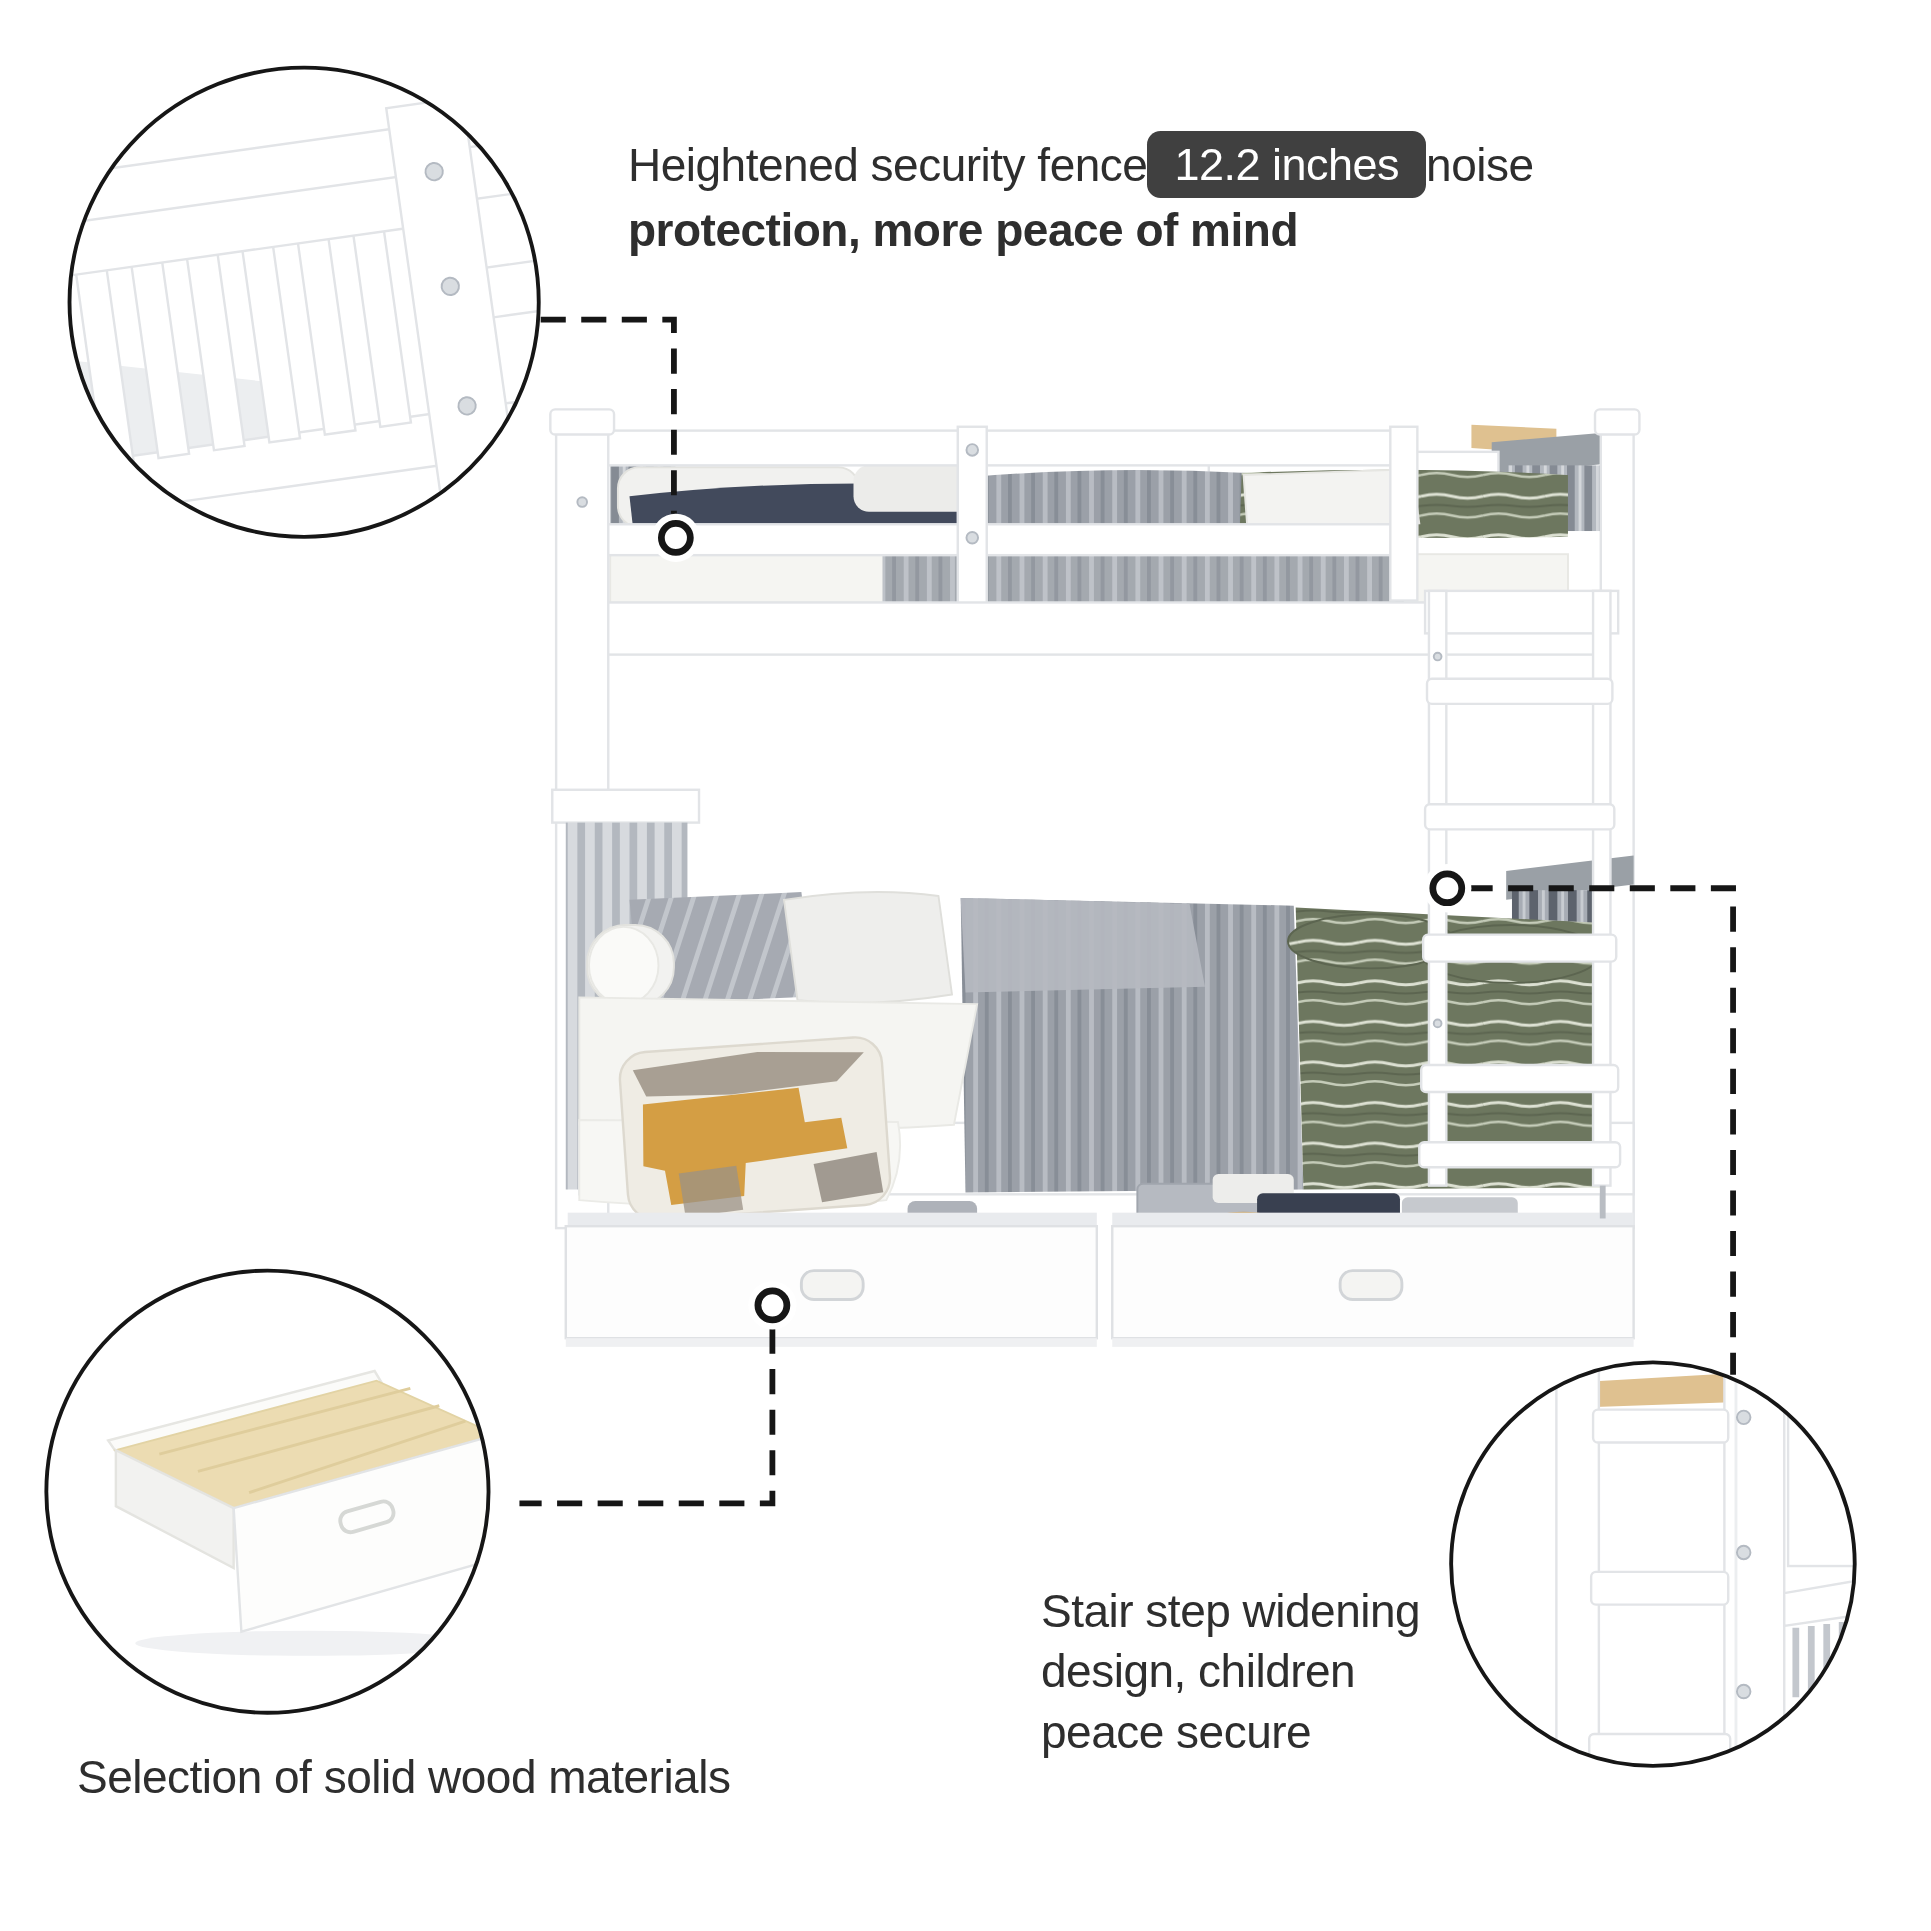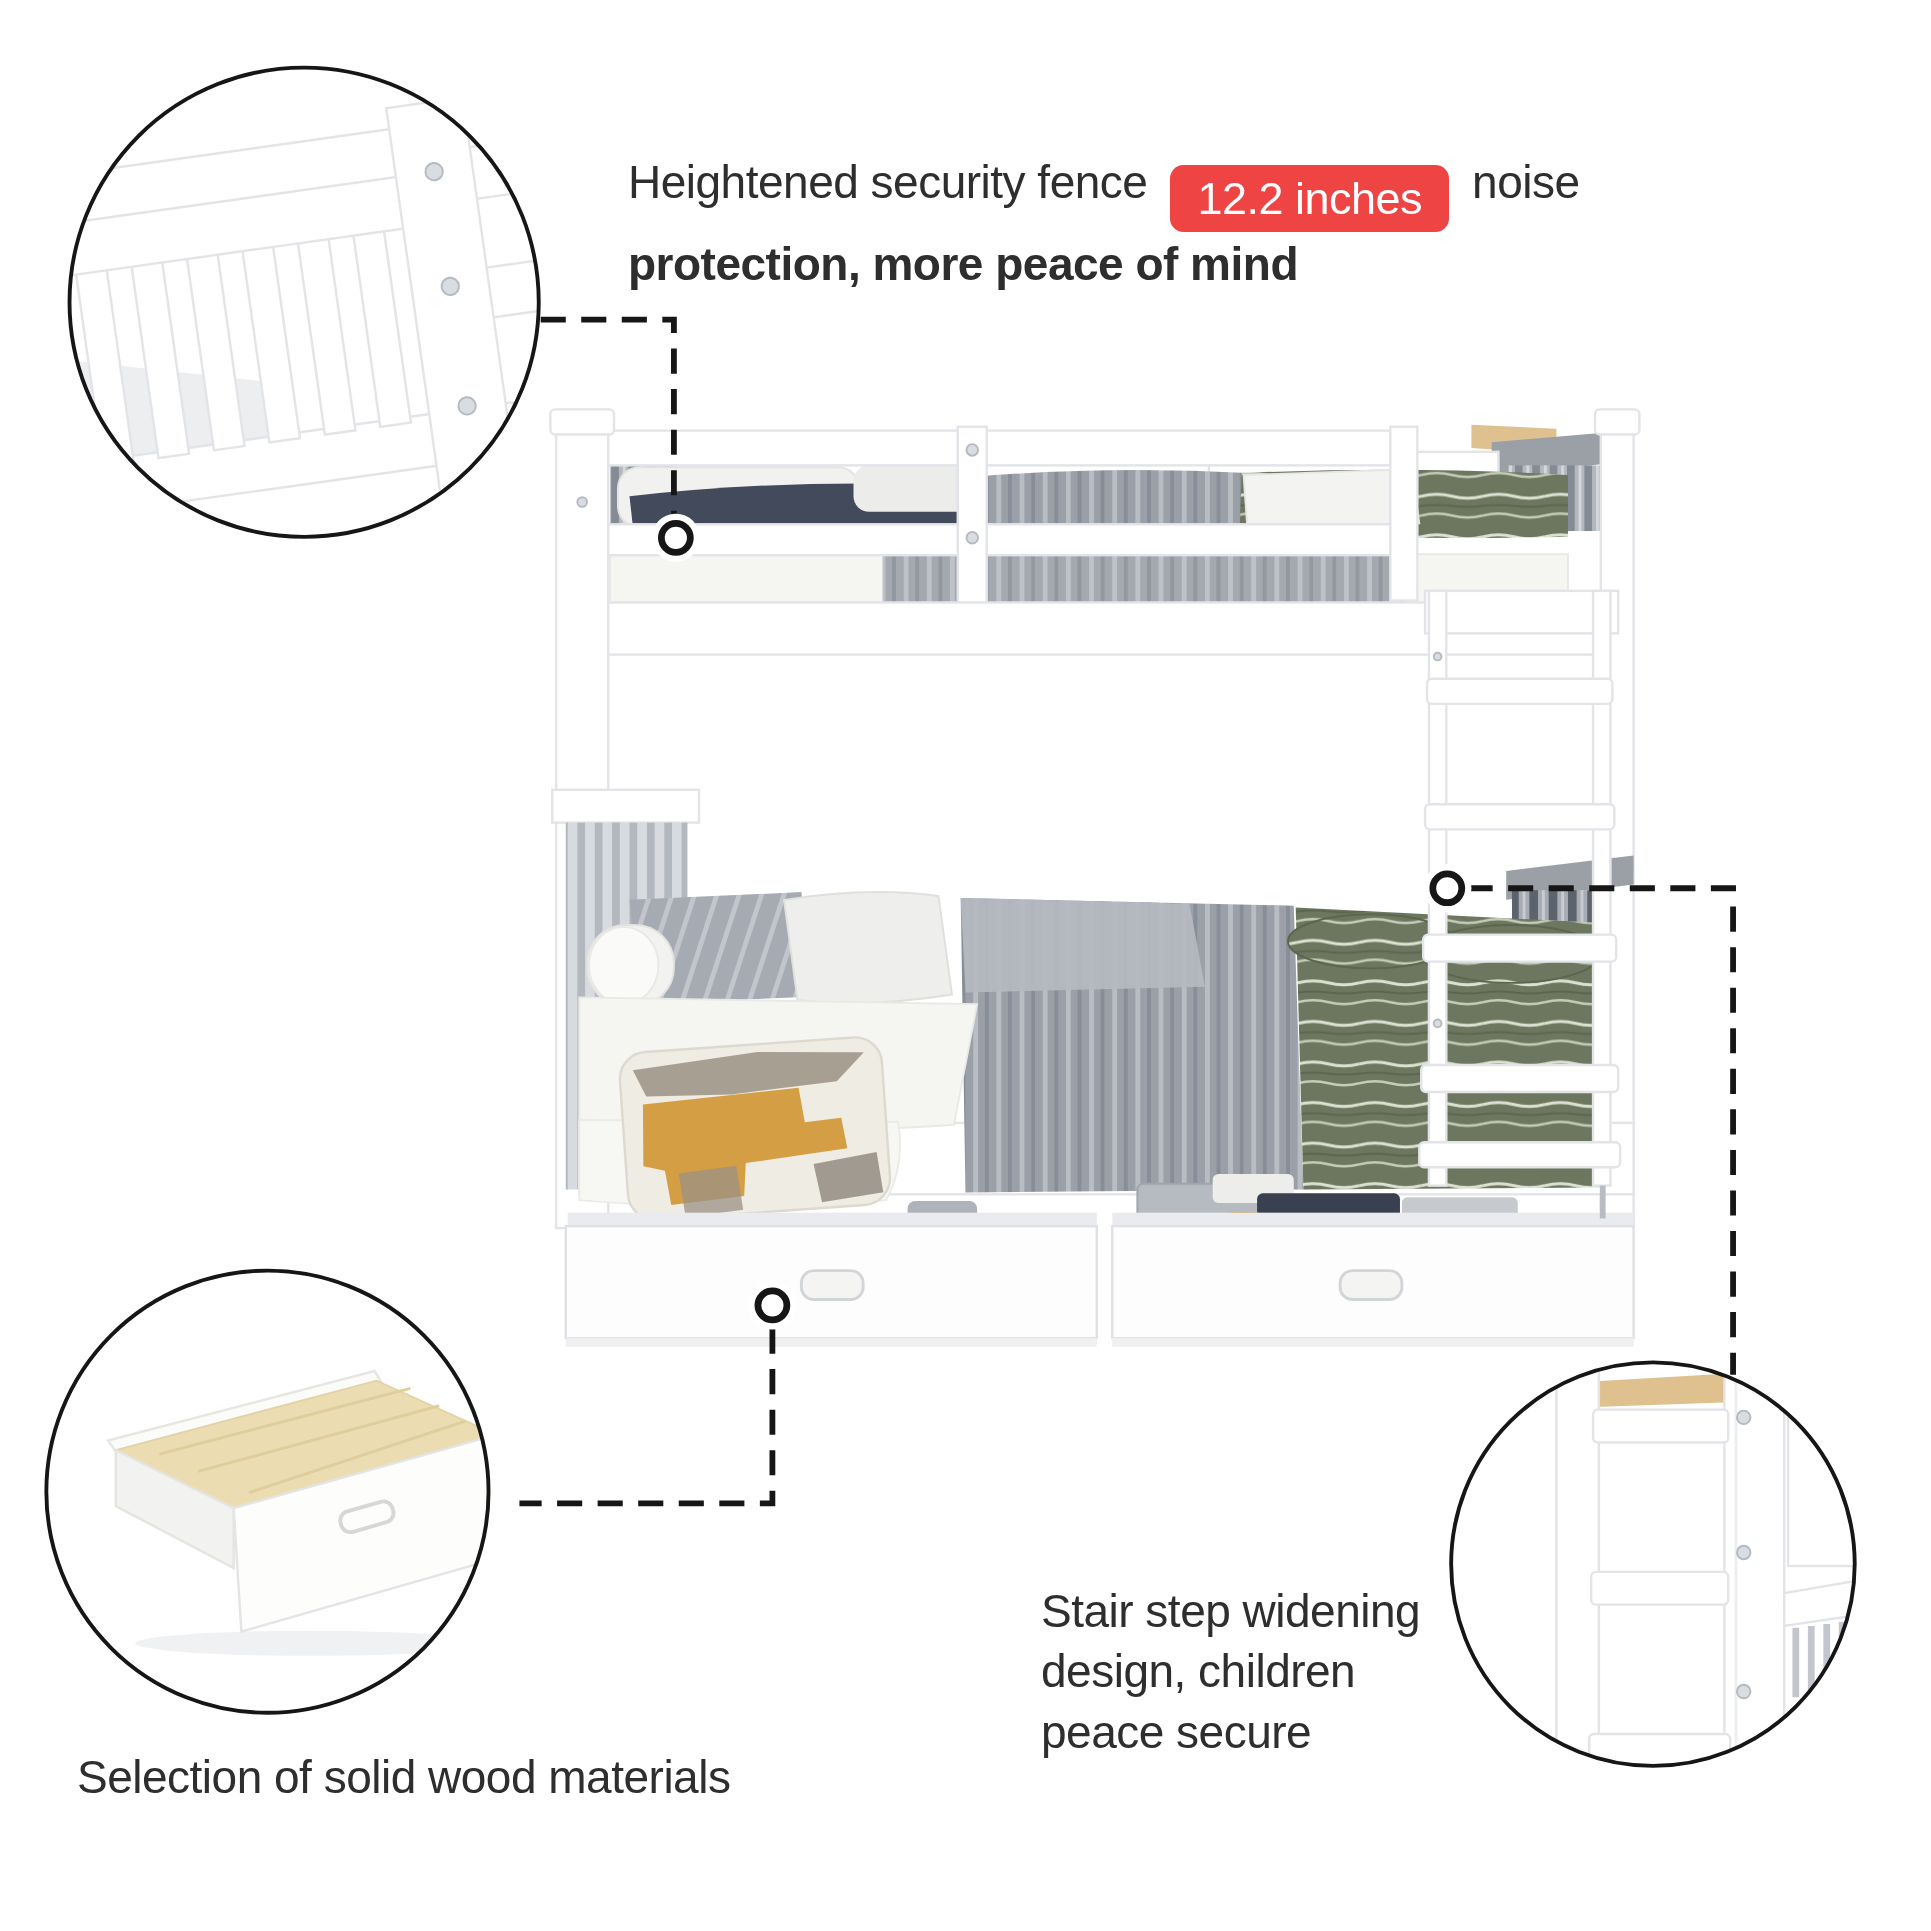--- a/index.html
+++ b/index.html
@@ -14,21 +14,21 @@
     --badge-bg:#cf9f68;
   }
   html,body{margin:0;padding:0;background:#fff;}
   .canvas{
     position:relative;width:1931px;height:1931px;background:#ffffff;overflow:hidden;
     font-family:"Liberation Sans", sans-serif;color:var(--text-color);
   }
   .scene{position:absolute;left:0;top:0;width:1931px;height:1931px;}
   .note{position:absolute;font-size:46px;color:var(--text-color);letter-spacing:-0.5px;}
   .note-top{left:628px;top:131px;max-width:1062px;}
-  .note-top .l1{display:flex;align-items:center;gap:23px;}
+  .note-top .l1{display:flex;align-items:center;}
   .badge{
     display:inline-block;background:var(--badge-bg);color:#fff;
     padding:7.7px 27px;border-radius:13.5px;font-size:45px;line-height:1.15;
   }
   .note-top .l2{margin-top:5px;font-weight:bold;}
   .note-materials{left:77px;top:1740px;line-height:1.64;}
   .note-ladder{left:1041px;top:1581px;line-height:1.31;}
   
   .pk{fill:#ffffff;stroke:#e2e4e7;stroke-width:2.5;}
   .pk2{fill:#fdfdfd;stroke:#dfe1e4;stroke-width:2.5;}
@@ -288,21 +288,21 @@
           </g>
         </g>
       </g>
       <circle class="cedge" cx="1712" cy="1620" r="209"></circle>
     </g>
   </svg>
 
   <div class="note note-top">
     <div class="l1">
       <span>Heightened security fence</span>
-      <span class="badge" style="background: #ef4444; color: rgb(255, 255, 255); margin-top: 34px;">12.2 inches</span>
+      <span class="badge" style="background: #404040; color: rgb(255, 255, 255);">12.2 inches</span>
       <span>noise</span>
     </div>
     <div class="l2">protection, more peace of mind</div>
   </div>
 
   <div class="note note-materials">
     <div>Selection of solid wood materials</div>
   </div>
 
   <div class="note note-ladder">

